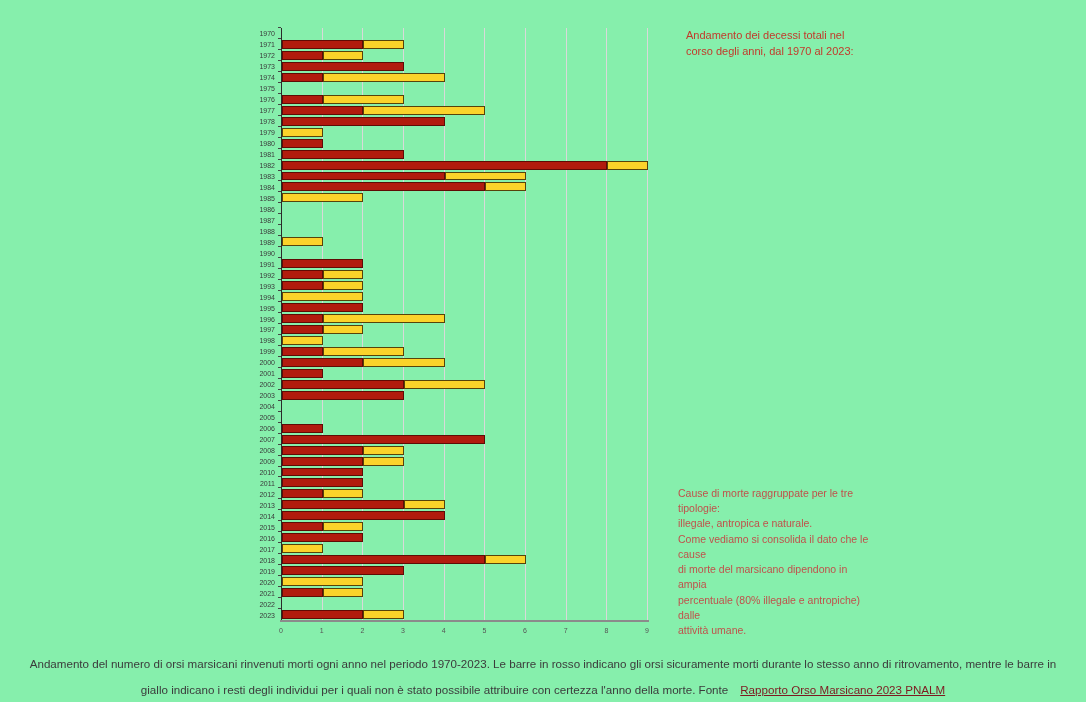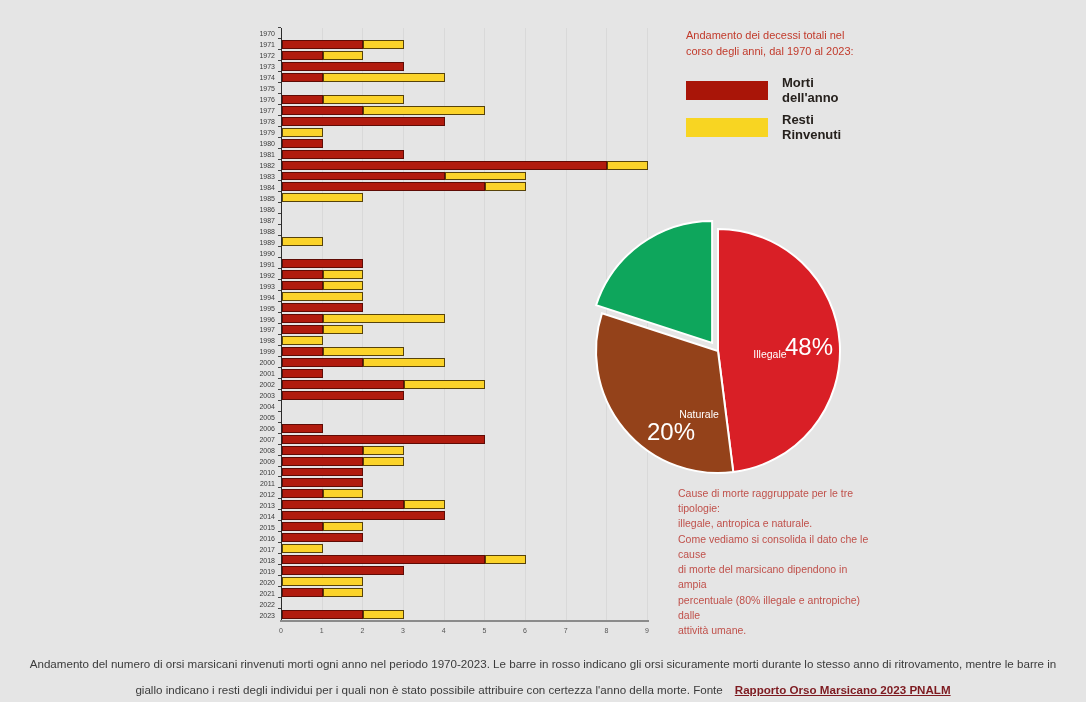--- a/index.html
+++ b/index.html
@@ -1,16 +1,16 @@
 <!DOCTYPE html>
 <html><head>
 <meta charset="utf-8">
 <style>
   html,body{margin:0;padding:0;background:#fff;font-family:"Liberation Sans",sans-serif;}
-  .page{position:relative;width:1086px;height:702px;background:#e5e5e5;overflow:hidden;}
+  .page{position:relative;width:1086px;height:702px;background:#86efac;overflow:hidden;}
 
   
   .plot{position:absolute;left:281px;top:28px;width:366px;height:592px;}
   .grid{position:absolute;top:0;height:592px;width:1px;background:#d9d9d9;}
   .grid.axis0{background:#2b2b2b;}
   .xaxis{position:absolute;left:-1px;top:592px;width:369px;height:2px;background:#8b8b8b;}
   .xtick{position:absolute;top:599px;width:16px;text-align:center;font-size:7px;color:#555;}
   .row{position:absolute;left:0;width:100%;}
   .yl{position:absolute;left:-42px;width:36px;text-align:right;font-size:7px;color:#3a3a3a;top:50%;transform:translateY(-50%);}
   .ytick{position:absolute;left:-3px;top:-1px;width:3px;height:1px;background:#444;}
@@ -30,21 +30,21 @@
   .pie-wrap{position:absolute;left:583px;top:216px;width:270px;height:270px;}
   .pie-wrap svg text{font-family:"Liberation Sans",sans-serif;text-anchor:middle;}
   .pct{fill:#fff;font-size:24px;}
   .pname{fill:#fff;font-size:10.5px;}
 
   
   .commentary{position:absolute;left:678px;top:486px;width:195px;font-size:10.5px;line-height:1.45;color:#c0514b;white-space:pre-line;}
 
   
   .caption{position:absolute;left:0;right:0;top:651px;margin:0;padding:0 18px;text-align:center;font-size:11.6px;line-height:26px;color:#3b3b3b;}
-  .caption a{color:#7d1a20;font-weight:700;text-decoration:underline;margin-left:12px;cursor:pointer;}
+  .caption a{color:#7d1a20;font-weight:400;text-decoration:underline;margin-left:12px;cursor:pointer;}
 </style>
 </head>
 <body>
 
 <div class="page">
 
   <div class="plot">
       <div class="grid axis0" style="left: 0px;"></div>
       <div class="xtick" style="left: -8px;">0</div>
       <div class="grid" style="left: 40.6667px;"></div>
@@ -446,45 +446,22 @@
         <i class="ytick"></i>
         <div class="bars">
           <div class="seg s0" style="width: 81.3333px;"></div>
           <div class="seg s1" style="width: 40.6667px;"></div>
         </div>
       </div>
     </div>
 
   <div class="legend">
     <p class="legend-title">Andamento dei decessi totali nel corso degli anni, dal 1970 al 2023:</p>
-    <div>
-        <div class="litem">
-          <div class="swatch" style="background: rgb(169, 21, 8);"></div>
-          <span class="llabel">Morti dell'anno</span>
-        </div>
-        <div class="litem">
-          <div class="swatch" style="background: rgb(248, 213, 34);"></div>
-          <span class="llabel">Resti Rinvenuti</span>
-        </div>
-      </div>
   </div>
 
-  <div class="pie-wrap">
-    <svg width="270" height="270" viewBox="0 0 270 270">
-        <path d="M 135 135 L 135 13 A 122 122 0 0 1 150.29065449484514 256.0379935603663 Z" fill="#d91f26" stroke="#fff" stroke-width="2"></path>
-        <text x="226" y="139" class="pct">48%</text>
-        <text x="187" y="142" class="pname">Illegale</text>
-        <path d="M 135 135 L 150.29065449484514 256.0379935603663 A 122 122 0 0 1 18.971105011991256 97.29992668625644 Z" fill="#94421a" stroke="#fff" stroke-width="2"></path>
-        <text x="73" y="92" class="pct">32%</text>
-        <text x="99" y="108" class="pname">Antropica</text>
-        <path d="M 129.12214747707526 126.90983005625053 L 13.093252489066515 89.20975674250697 A 122 122 0 0 1 129.12214747707523 4.909830056250527 Z" fill="#0ea65c" stroke="#fff" stroke-width="2"></path>
-        <text x="88" y="224" class="pct">20%</text>
-        <text x="116" y="202" class="pname">Naturale</text>
-      </svg>
-  </div>
 
   <div class="commentary">Cause di morte raggruppate per le tre tipologie:
 illegale, antropica e naturale.
 Come vediamo si consolida il dato che le cause
 di morte del marsicano dipendono in ampia
 percentuale (80% illegale e antropiche) dalle
 attività umane.</div>
 
   <p class="caption"><span>Andamento del numero di orsi marsicani rinvenuti morti ogni anno nel periodo 1970-2023. Le barre in rosso indicano gli orsi sicuramente morti durante lo stesso anno di ritrovamento, mentre le barre in giallo indicano i resti degli individui per i quali non è stato possibile attribuire con certezza l'anno della morte. Fonte</span><a>Rapporto Orso Marsicano 2023 PNALM</a></p>
 

